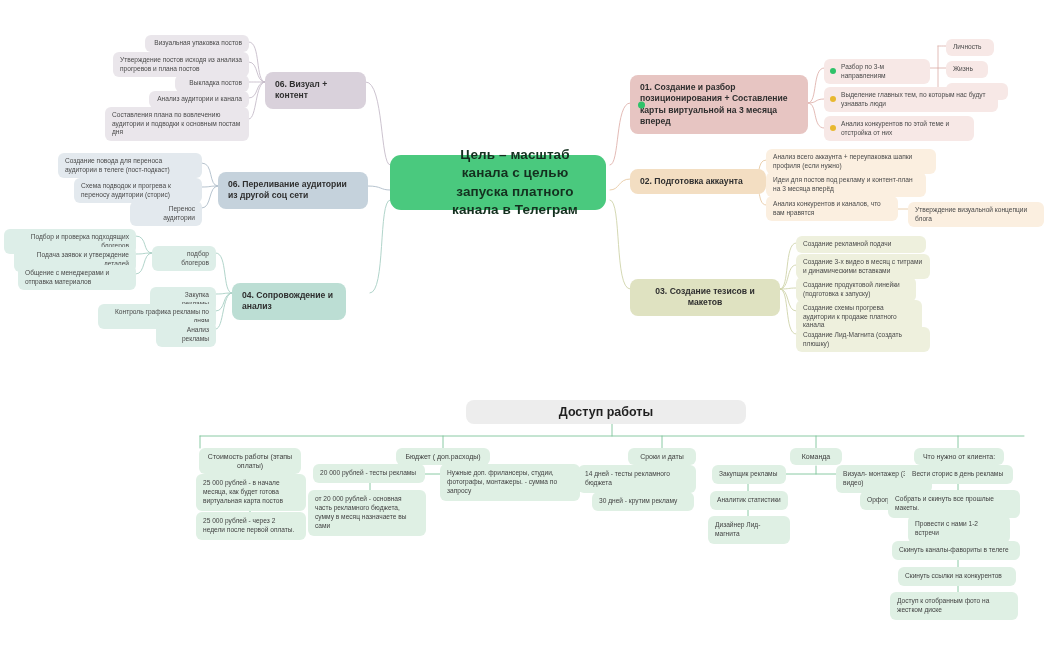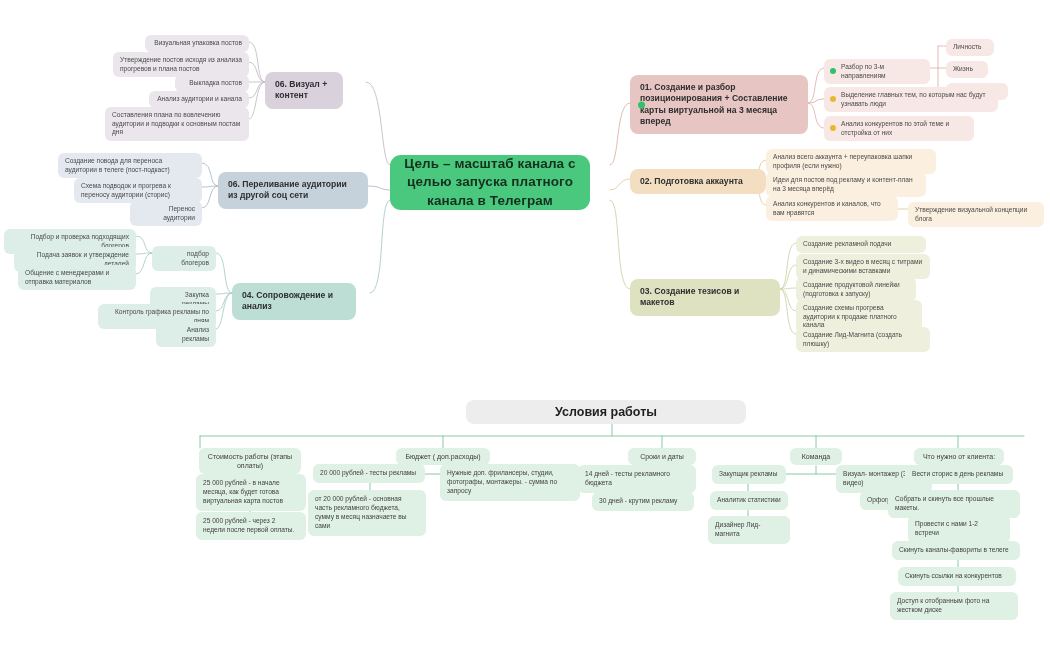--- a/index.html
+++ b/index.html
@@ -133,21 +133,21 @@
 
       <path d="M816 466 L 816 474"></path>
       <path d="M748 474 L 884 474"></path>
       <path d="M748 474 L 748 522"></path>
       <path d="M884 474 L 884 500"></path>
 
       <path d="M958 466 L 958 610"></path>
     </g>
   </svg>
 
-  <div class="node" id="central" style="left:390px;top:155px;width:200px;height:55px;">
+  <div class="node" id="central" style="left:390px;top:155px;width:216px;height:55px;padding-left:48px;">
     <span>Цель – масштаб канала  с целью запуска платного канала в Телеграм</span>
   </div>
 
   <div class="node branch withdot" style="left:630px;top:75px;width:178px;background:#e7c5c2;">
     <span class="dot" style="background:#2ec269;"></span>
     <span>01. Создание и разбор позиционирования + Составление карты виртуальной на 3 месяца вперед</span>
   </div>
 
   <div class="node leaf l hasbullet" style="left:824px;top:59px;width:106px;background:#f7e8e6;">
     <span class="bullet" style="background:#2ec269;"></span>
@@ -181,40 +181,40 @@
   <div class="node leaf l" style="left:766px;top:172px;width:160px;background:#fbefe0;">
     <span>Идеи для постов под рекламу и контент-план на 3 месяца вперёд</span>
   </div>
   <div class="node leaf l" style="left:766px;top:196px;width:132px;background:#fbefe0;">
     <span>Анализ конкурентов и каналов, что вам нравятся</span>
   </div>
   <div class="node leaf l" style="left:908px;top:202px;width:136px;background:#fbefe0;">
     <span>Утверждение визуальной концепции блога</span>
   </div>
 
-  <div class="node branch" style="left:630px;top:279px;width:150px;background:#dfe2c1;">
+  <div class="node branch" style="left:630px;top:279px;width:150px;background:#dfe2c1;text-align:center;">
     <span>03. Создание тезисов и макетов</span>
   </div>
   <div class="node leaf l" style="left:796px;top:236px;width:130px;background:#eef0dd;">
     <span>Создание рекламной подачи</span>
   </div>
   <div class="node leaf l" style="left:796px;top:254px;width:134px;background:#eef0dd;">
     <span>Создание 3-х видео в месяц с титрами и динамическими вставками</span>
   </div>
   <div class="node leaf l" style="left:796px;top:277px;width:120px;background:#eef0dd;">
     <span>Создание продуктовой линейки (подготовка к запуску)</span>
   </div>
   <div class="node leaf l" style="left:796px;top:300px;width:126px;background:#eef0dd;">
     <span>Создание схемы прогрева аудитории к продаже платного канала</span>
   </div>
   <div class="node leaf l" style="left:796px;top:327px;width:134px;background:#eef0dd;">
     <span>Создание Лид-Магнита  (создать плюшку)</span>
   </div>
 
-  <div class="node branch" style="left:232px;top:283px;width:124px;background:#bcded4;">
+  <div class="node branch" style="left:232px;top:283px;width:114px;background:#bcded4;">
     <span>04. Сопровождение и анализ</span>
   </div>
   <div class="node leaf r" style="left:152px;top:246px;width:64px;background:#ddeee8;">
     <span>подбор блогеров</span>
   </div>
   <div class="node leaf r" style="left:4px;top:229px;width:132px;background:#ddeee8;">
     <span>Подбор и проверка подходящих блогеров</span>
   </div>
   <div class="node leaf r" style="left:14px;top:247px;width:122px;background:#ddeee8;">
     <span>Подача заявок и утверждение деталей</span>
@@ -238,41 +238,41 @@
   <div class="node leaf l" style="left:58px;top:153px;width:144px;background:#e3e9ee;">
     <span>Создание повода для переноса аудитории в телеге (пост-подкаст)</span>
   </div>
   <div class="node leaf l" style="left:74px;top:178px;width:128px;background:#e3e9ee;">
     <span>Схема подводок и прогрева к переносу аудитории (сторис)</span>
   </div>
   <div class="node leaf r" style="left:130px;top:201px;width:72px;background:#e3e9ee;">
     <span>Перенос аудитории</span>
   </div>
 
-  <div class="node branch" style="left:265px;top:72px;width:78px;background:#d9d1db;">
+  <div class="node branch" style="left:265px;top:72px;width:101px;background:#d9d1db;">
     <span>06. Визуал + контент</span>
   </div>
   <div class="node leaf r" style="left:145px;top:35px;width:104px;background:#eae6eb;">
     <span>Визуальная упаковка постов</span>
   </div>
   <div class="node leaf l" style="left:113px;top:52px;width:136px;background:#eae6eb;">
     <span>Утверждение постов исходя из анализа прогревов и плана постов</span>
   </div>
   <div class="node leaf r" style="left:175px;top:75px;width:74px;background:#eae6eb;">
     <span>Выкладка постов</span>
   </div>
   <div class="node leaf r" style="left:149px;top:91px;width:100px;background:#eae6eb;">
     <span>Анализ аудитории и канала</span>
   </div>
   <div class="node leaf l" style="left:105px;top:107px;width:144px;background:#eae6eb;">
     <span>Составления плана по вовлечению аудитории и подводки к основным постам дня</span>
   </div>
 
   <div class="node" id="cond-title" style="left:466px;top:400px;width:280px;height:24px;">
-    <span>Условия работы</span>
+    <span>Доступ работы</span>
   </div>
 
   <div class="node bcol-head" style="left:199px;top:448px;width:102px;">
     <span>Стоимость работы (этапы оплаты)</span>
   </div>
   <div class="node bleaf" style="left:196px;top:474px;width:110px;">
     <span>25 000 рублей - в начале месяца, как будет готова виртуальная карта постов</span>
   </div>
   <div class="node bleaf" style="left:196px;top:512px;width:110px;">
     <span>25 000 рублей - через 2 недели после первой оплаты.</span>

